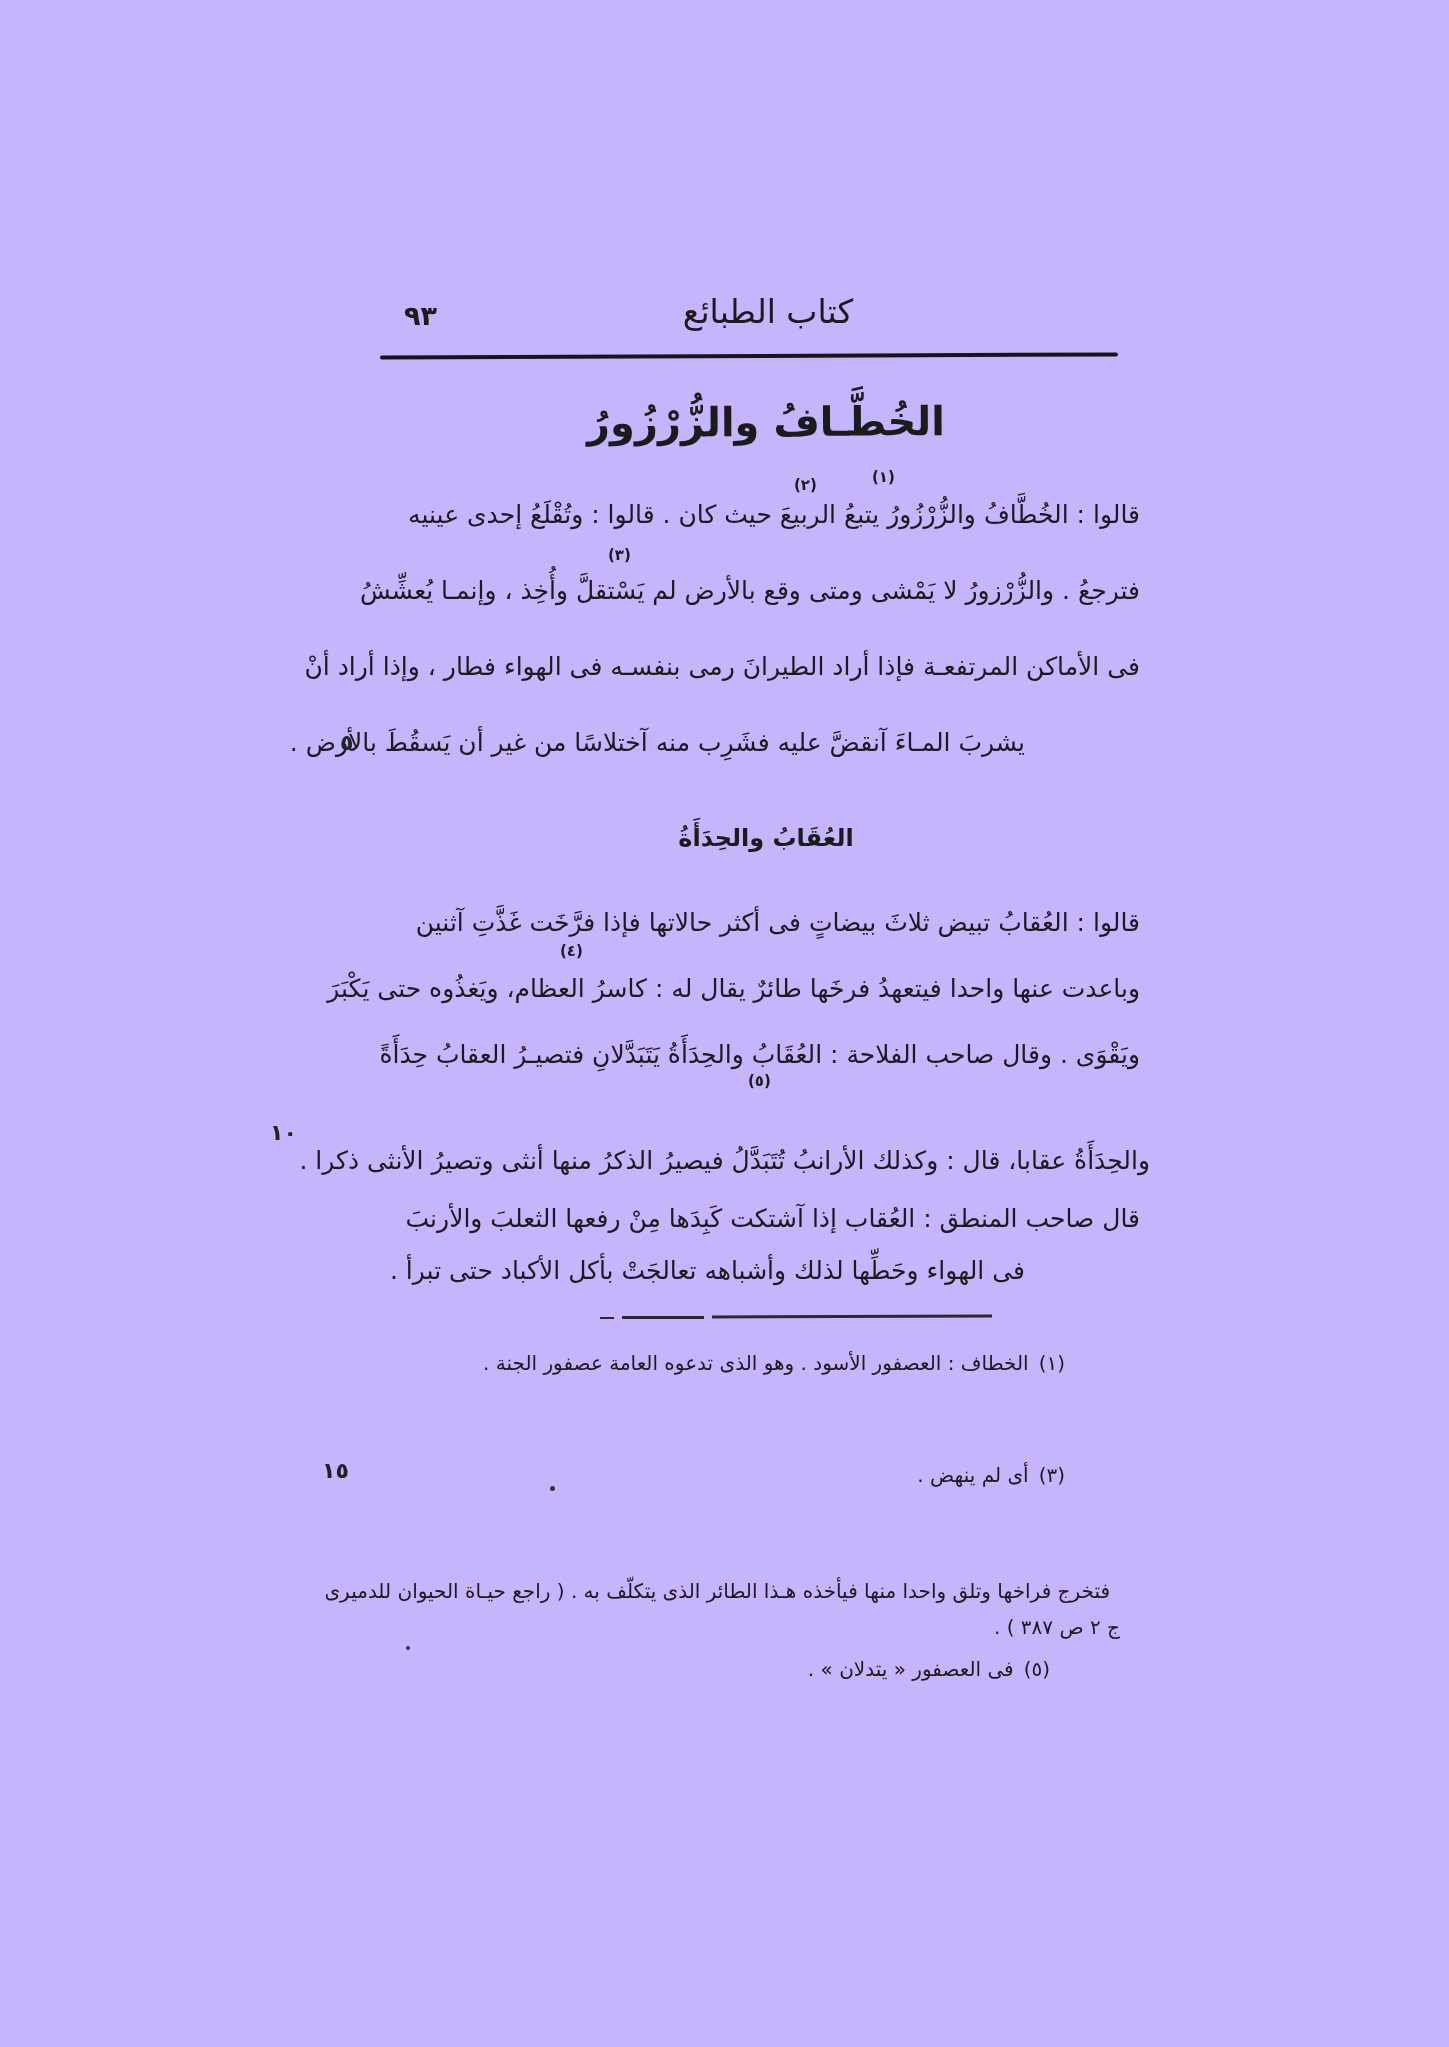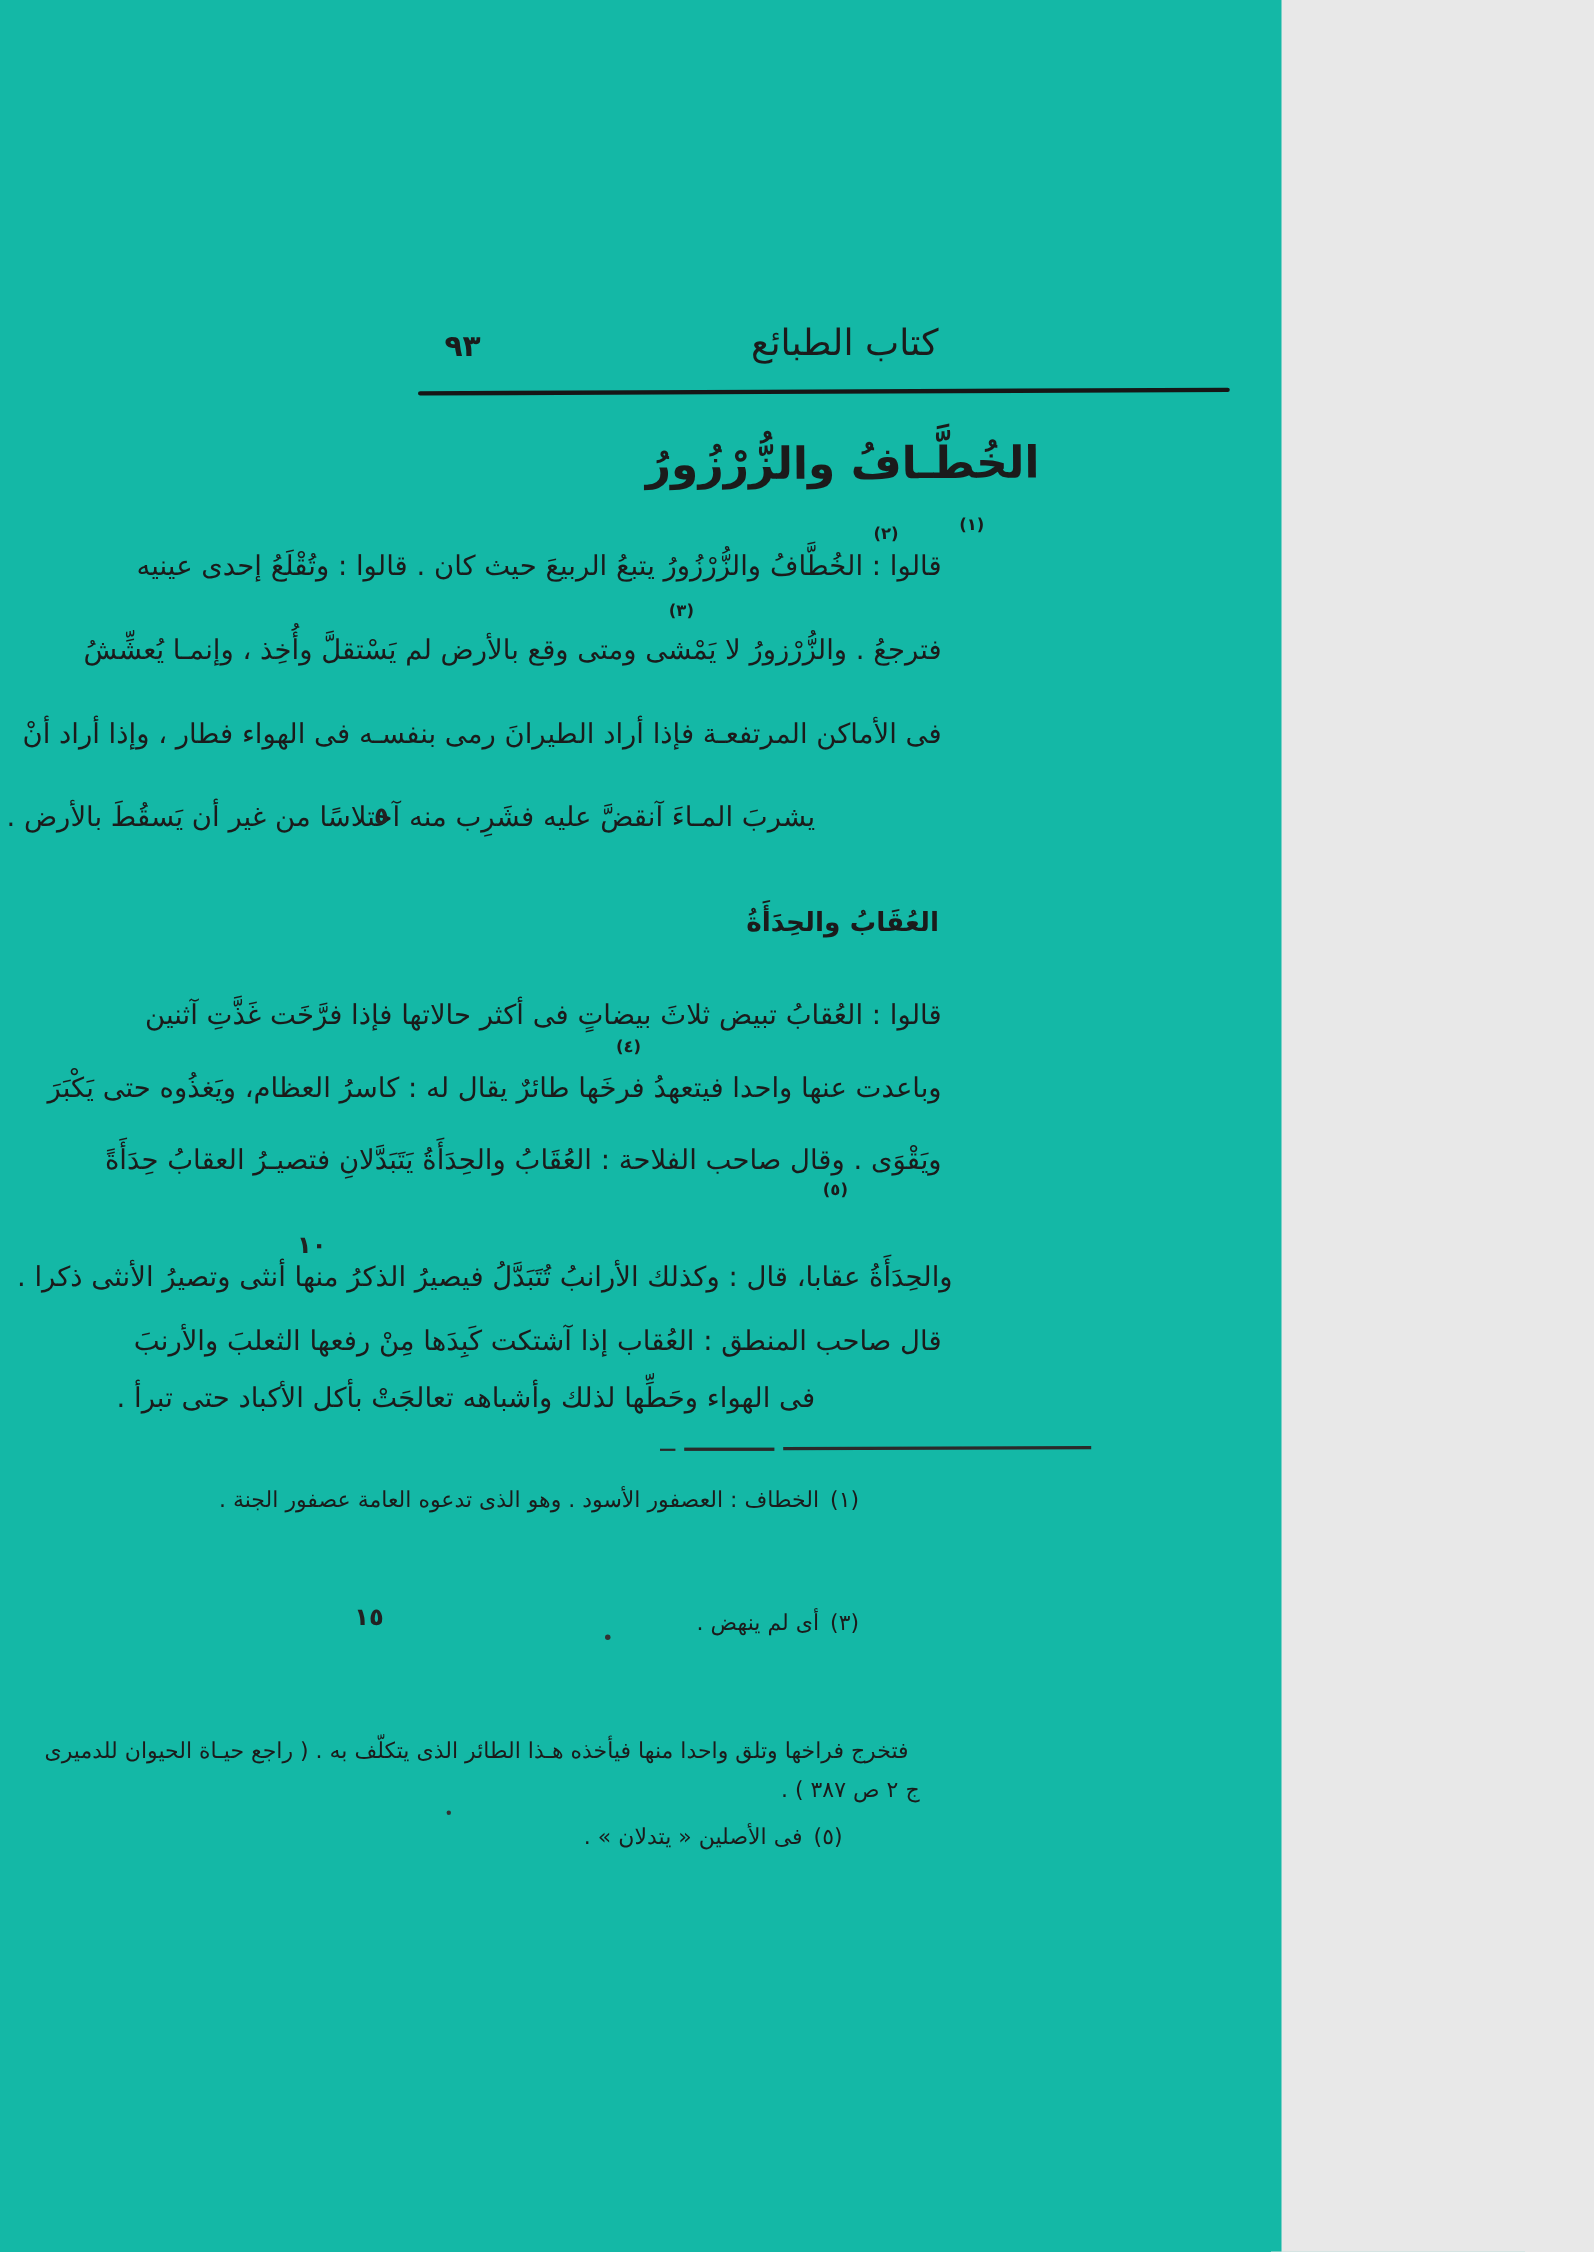--- a/index.html
+++ b/index.html
@@ -1,19 +1,19 @@
 <!DOCTYPE html>
 <html lang="ar"><head>
 <meta charset="utf-8">
 <style>
   html,body{margin:0;padding:0;background:#e8e8e8;}
   .page{
     position:relative;
-    width:1165px;height:2047px;
-    background:#14b8a6;
+    width:1449px;height:2047px;
+    background:#c4b5fd;
     overflow:hidden;
     font-family:"DejaVu Sans",sans-serif;
     color:#1b1b1b;
   }
   .abs{position:absolute;white-space:nowrap;}
   .rtl{direction:rtl;unicode-bidi:embed;}
   .hdr-num{font-size:27px;font-weight:bold;letter-spacing:2px;}
   .hdr-title{font-size:33px;font-weight:normal;transform:translateX(-50%);}
   .rule{background:#161616;border-radius:2px;}
   .h1{font-size:40px;font-weight:bold;transform:translateX(-50%) rotate(-0.3deg);line-height:1.5;}
@@ -69,21 +69,21 @@
 
   <div class="abs fn rtl" style="right:384px;top:1348px;">
     <span class="fn-label">(١)</span><span>الخطاف : العصفور الأسود . وهو الذى تدعوه العامة عصفور الجنة .</span>
   </div>
   <div class="abs fn rtl" style="right:384px;top:1460px;">
     <span class="fn-label">(٣)</span><span>أى لم ينهض .</span>
   </div>
   <div class="abs fn rtl" style="right:339px;top:1576px;">فتخرج فراخها وتلق واحدا منها فيأخذه هـذا الطائر الذى يتكلّف به . ( راجع حيـاة الحيوان للدميرى</div>
   <div class="abs fn rtl" style="right:329px;top:1612px;">ج ٢ ص ٣٨٧ ) .</div>
   <div class="abs fn rtl" style="right:399px;top:1654px;">
-    <span class="fn-label">(٥)</span><span>فى الأصلين « يتدلان » .</span>
+    <span class="fn-label">(٥)</span><span>فى العصفور « يتدلان » .</span>
   </div>
 
   <div class="abs margin-num" style="left:322px;top:1458px;">١٥</div>
 
   <div class="dot" style="left:550px;top:1486px;width:5px;height:5px;"></div>
   <div class="dot" style="left:406px;top:1646px;width:4px;height:4px;"></div>
 
 </div>
 
 </body></html>

